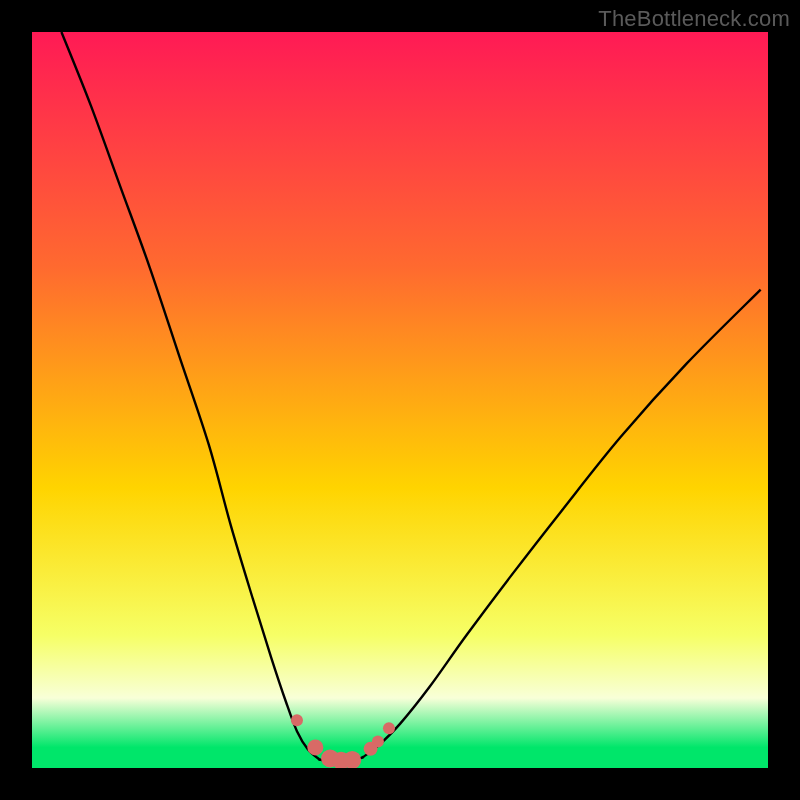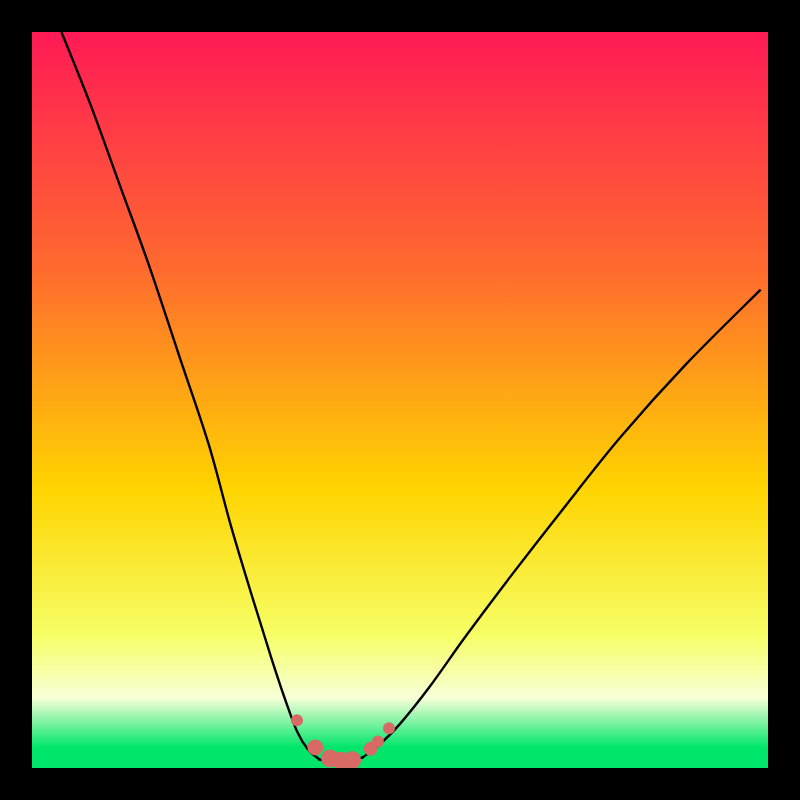--- a/index.html
+++ b/index.html
@@ -32,13 +32,14 @@
           <circle cx="283.36" cy="715.392" r="8" fill="#d86a66"></circle>
           <circle cx="298.08000000000004" cy="726.432" r="9" fill="#d86a66"></circle>
           <circle cx="309.12" cy="728.64" r="9" fill="#d86a66"></circle>
           <circle cx="320.16" cy="727.904" r="9" fill="#d86a66"></circle>
           <circle cx="338.56" cy="716.864" r="7" fill="#d86a66"></circle>
           <circle cx="345.91999999999996" cy="709.504" r="6" fill="#d86a66"></circle>
           <circle cx="356.96" cy="696.256" r="6" fill="#d86a66"></circle>
         </g>
     </svg>
   </div>
+  <div class="watermark">TheBottleneck.com</div>
 </div>
 
 </body></html>

